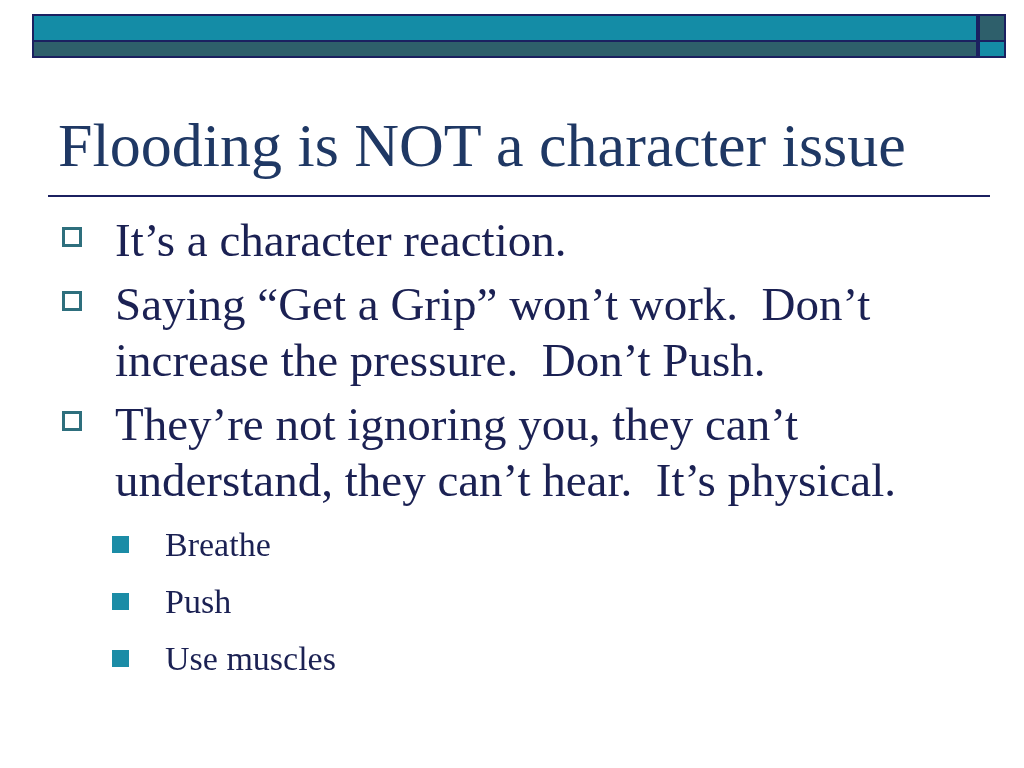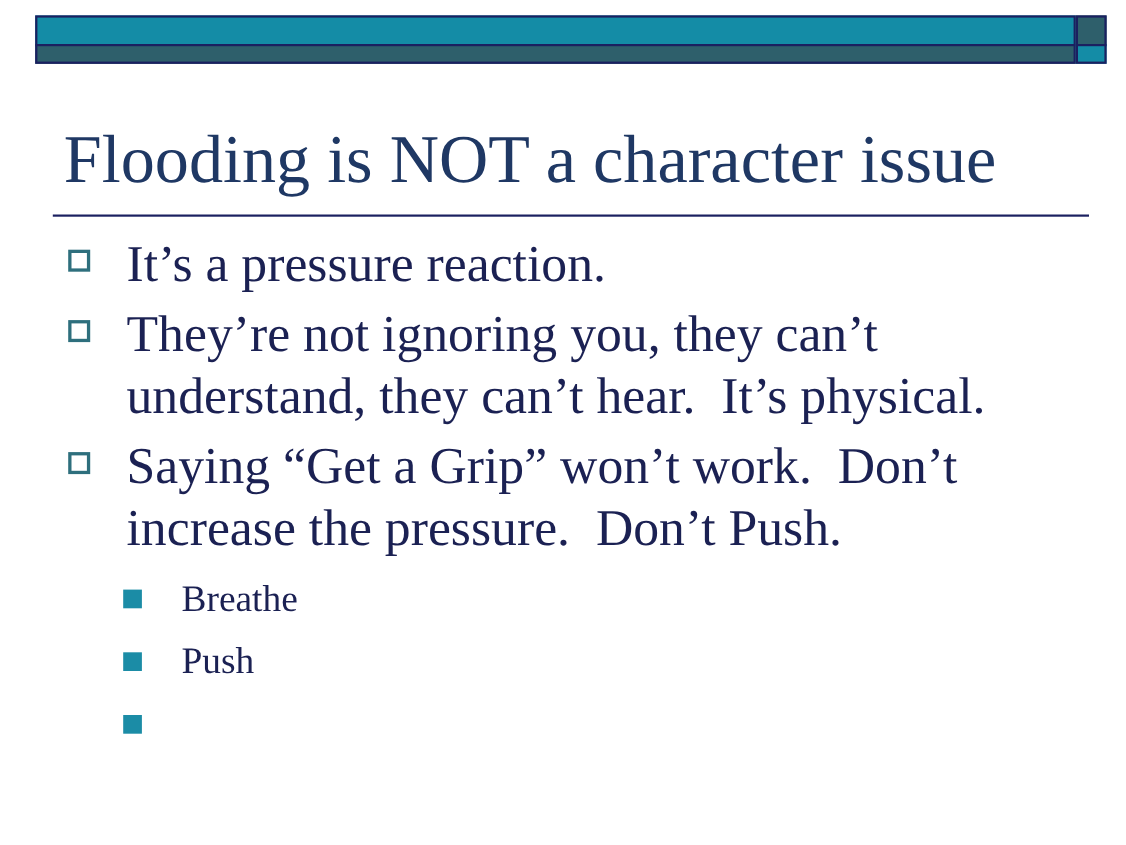--- a/index.html
+++ b/index.html
@@ -105,42 +105,43 @@
   <div class="abs bar-bottom"></div>
   <div class="abs bar-bottom-endcap"></div>
 
   <h1 class="title">Flooding is NOT a character issue</h1>
   <div class="abs title-rule"></div>
 
   <div class="content">
 
     <div class="bullet">
       <span class="hollow-sq"></span>
-      <span class="bullet-text">It’s a pressure reaction.</span>
+      <span class="bullet-text">It’s a character reaction.</span>
+    </div>
+
+    <div class="bullet">
+      <span class="hollow-sq"></span>
+      <span class="bullet-text">Saying “Get a Grip” won’t work.  Don’t increase the pressure.  Don’t Push.</span>
     </div>
 
     <div class="bullet">
       <span class="hollow-sq"></span>
       <span class="bullet-text">They’re not ignoring you, they can’t understand, they can’t hear.  It’s physical.</span>
-    </div>
-
-    <div class="bullet">
-      <span class="hollow-sq"></span>
-      <span class="bullet-text">Saying “Get a Grip” won’t work.  Don’t increase the pressure.  Don’t Push.</span>
     </div>
 
 
     <div class="subs">
       <div class="sub">
         <span class="filled-sq"></span>
         <span>Breathe</span>
       </div>
       <div class="sub">
         <span class="filled-sq"></span>
         <span>Push</span>
       </div>
       <div class="sub">
         <span class="filled-sq"></span>
+        <span>Use muscles</span>
       </div>
     </div>
 
   </div>
 </div>
 
 </body></html>

